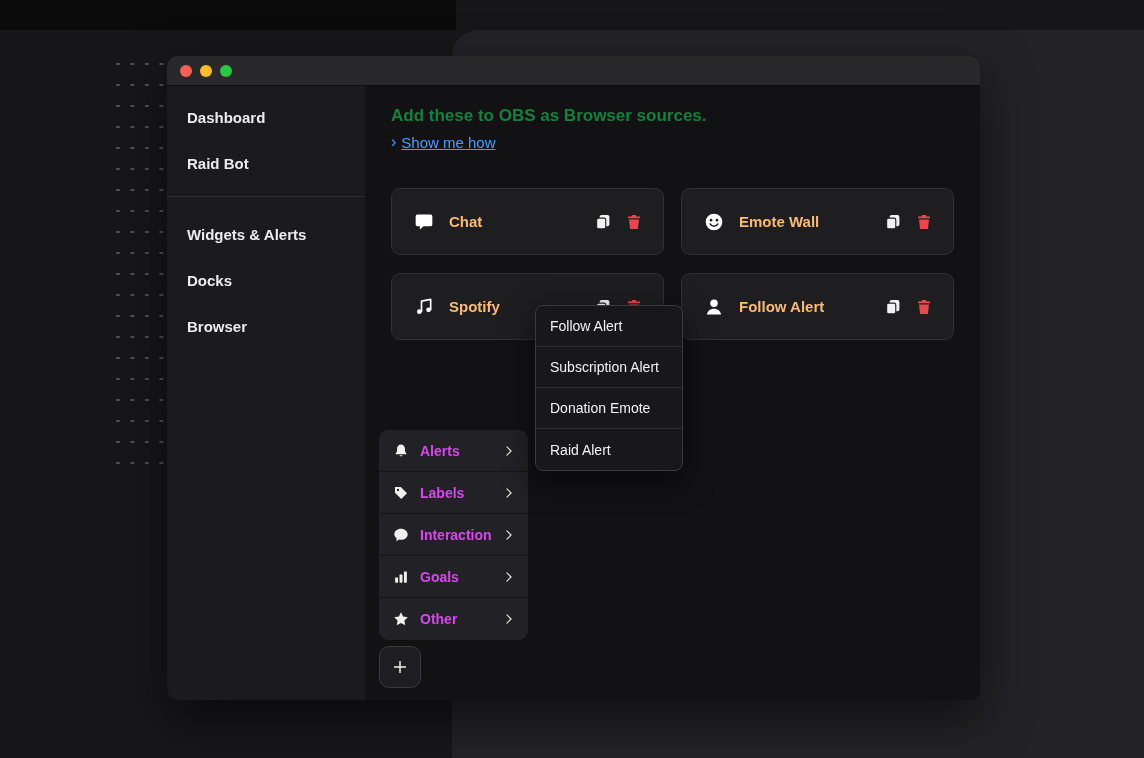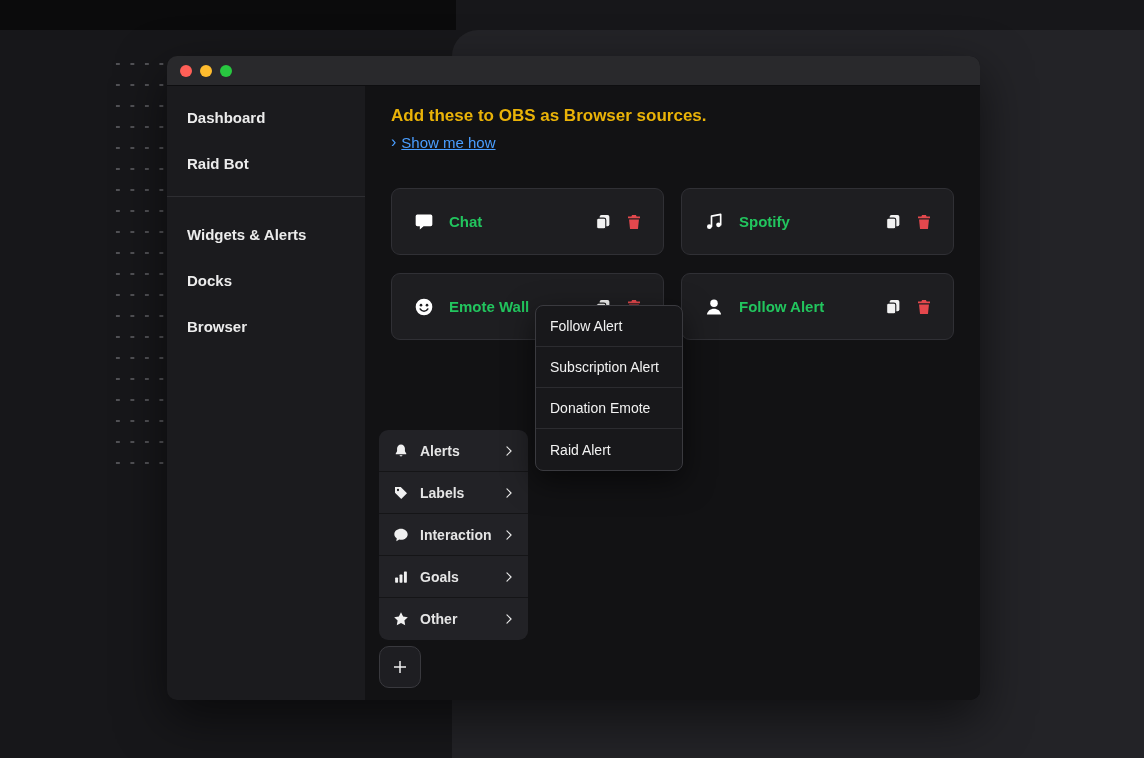--- a/index.html
+++ b/index.html
@@ -31,46 +31,46 @@
   .tl.red{background:#ff5f57}.tl.yellow{background:#febc2e}.tl.green{background:#28c840}
 
   .window-body{flex:1;display:flex;min-height:0}
   .sidebar{flex:0 0 198px;width:198px;background:#1b1b1e;padding-top:8px}
   .side-item{height:46px;display:flex;align-items:center;padding-left:20px;
     font-size:15px;font-weight:700;color:#ececec;cursor:pointer}
   .side-divider{height:1px;background:#2e2e32;margin:10px 0 14px}
 
   .content{flex:1;position:relative;background:#121214}
   .top-section{padding:20px 26px 0}
-  .heading{font-size:17px;font-weight:600;color:#eab308;line-height:20px}
+  .heading{font-size:17px;font-weight:600;color:#15803d;line-height:20px}
   .help-link{margin-top:7px;display:flex;align-items:center;gap:5px;font-size:15px;color:#4a9eff;width:max-content;cursor:pointer}
   .help-chevron{font-size:16px;line-height:18px}
   .help-text{text-decoration:underline}
 
   .cards{margin-top:37px;display:grid;grid-template-columns:273px 273px;gap:18px 17px}
   .card{height:67px;background:#1e1e21;border:1px solid #303035;border-radius:9px;
     display:flex;align-items:center;padding:0 20px 0 22px;cursor:pointer}
   .w-icon{width:20px;height:20px;color:#ffffff;flex:0 0 20px}
   .w-icon svg{width:20px;height:20px;display:block}
-  .w-label{margin-left:15px;font-size:15px;font-weight:600;flex:1;color:#22c55e}
+  .w-label{margin-left:15px;font-size:15px;font-weight:600;flex:1;color:#fdba74}
   .card-actions{display:flex;align-items:center;gap:13px}
   .action{width:18px;height:18px;cursor:pointer}
   .action svg{width:18px;height:18px;display:block}
   .action.copy{color:#f2f2f2}
   .action.trash{color:#e5484d}
 
   
   .builder{position:absolute;left:14px;top:344px}
   .cat-list{width:149px;background:#222226;border-radius:9px;overflow:hidden}
   .cat-item{height:42px;display:flex;align-items:center;padding:0 12px 0 14px;
     border-bottom:1px solid #151517;cursor:pointer}
   .cat-item:last-child{border-bottom:none}
   .cat-icon{width:16px;height:16px;color:#f0f0f0;flex:0 0 16px}
   .cat-icon svg{width:16px;height:16px;display:block}
-  .cat-label{margin-left:11px;font-size:14px;font-weight:600;flex:1;color:#e5e5e5}
+  .cat-label{margin-left:11px;font-size:14px;font-weight:600;flex:1;color:#d946ef}
   .cat-chevron{width:14px;height:14px;color:#e8e8e8}
   .cat-chevron svg{width:14px;height:14px;display:block}
   .add-btn{margin-top:6px;width:42px;height:42px;border-radius:10px;background:#1e1e22;
     border:1px solid #39393e;display:flex;align-items:center;justify-content:center;
     color:#f0f0f0;cursor:pointer}
   .add-btn svg{width:18px;height:18px;display:block}
 
   
   .dropdown{position:absolute;left:170px;top:219px;width:148px;background:#18181b;
     border:1px solid #3a3a3f;border-radius:8px;overflow:hidden;z-index:5;
@@ -140,52 +140,52 @@
                     <path d="M9.4 2.8h5.2l.9 1.9H20v2.2H4V4.7h4.5z"></path>
                     <path d="M5.4 8.6h13.2L17.3 21.2H6.7z"></path>
                   </svg>
                 </span>
             </span>
           </div>
 
           <div class="card">
             <span class="w-icon">
                 <svg viewBox="0 0 24 24">
-                  <path class="stroke" d="M9 17.5V5l11-2.2v12.4"></path>
-                  <circle cx="6.4" cy="17.6" r="2.8"></circle>
-                  <circle cx="17.4" cy="15.4" r="2.8"></circle>
-                </svg>
-              </span>
-            <span class="w-label">Spotify</span>
-            <span class="card-actions">
-              <span class="action copy">
-                  <svg viewBox="0 0 24 24">
-                    <rect x="7.5" y="2.5" width="13" height="15" rx="2.5"></rect>
-                    <rect class="front" x="3.5" y="6.8" width="12.2" height="14.4" rx="2.5"></rect>
-                  </svg>
-                </span>
-              <span class="action trash">
-                  <svg viewBox="0 0 24 24">
-                    <path d="M9.4 2.8h5.2l.9 1.9H20v2.2H4V4.7h4.5z"></path>
-                    <path d="M5.4 8.6h13.2L17.3 21.2H6.7z"></path>
-                  </svg>
-                </span>
-            </span>
-          </div>
-
-          <div class="card">
-            <span class="w-icon">
-                <svg viewBox="0 0 24 24">
                   <circle cx="12" cy="12" r="10"></circle>
                   <circle class="cut" cx="8.4" cy="9.8" r="1.6"></circle>
                   <circle class="cut" cx="15.6" cy="9.8" r="1.6"></circle>
                   <path class="cut2" d="M7.4 14.3c1 1.9 2.7 2.9 4.6 2.9s3.6-1 4.6-2.9"></path>
                 </svg>
               </span>
             <span class="w-label">Emote Wall</span>
+            <span class="card-actions">
+              <span class="action copy">
+                  <svg viewBox="0 0 24 24">
+                    <rect x="7.5" y="2.5" width="13" height="15" rx="2.5"></rect>
+                    <rect class="front" x="3.5" y="6.8" width="12.2" height="14.4" rx="2.5"></rect>
+                  </svg>
+                </span>
+              <span class="action trash">
+                  <svg viewBox="0 0 24 24">
+                    <path d="M9.4 2.8h5.2l.9 1.9H20v2.2H4V4.7h4.5z"></path>
+                    <path d="M5.4 8.6h13.2L17.3 21.2H6.7z"></path>
+                  </svg>
+                </span>
+            </span>
+          </div>
+
+          <div class="card">
+            <span class="w-icon">
+                <svg viewBox="0 0 24 24">
+                  <path class="stroke" d="M9 17.5V5l11-2.2v12.4"></path>
+                  <circle cx="6.4" cy="17.6" r="2.8"></circle>
+                  <circle cx="17.4" cy="15.4" r="2.8"></circle>
+                </svg>
+              </span>
+            <span class="w-label">Spotify</span>
             <span class="card-actions">
               <span class="action copy">
                   <svg viewBox="0 0 24 24">
                     <rect x="7.5" y="2.5" width="13" height="15" rx="2.5"></rect>
                     <rect class="front" x="3.5" y="6.8" width="12.2" height="14.4" rx="2.5"></rect>
                   </svg>
                 </span>
               <span class="action trash">
                   <svg viewBox="0 0 24 24">
                     <path d="M9.4 2.8h5.2l.9 1.9H20v2.2H4V4.7h4.5z"></path>

